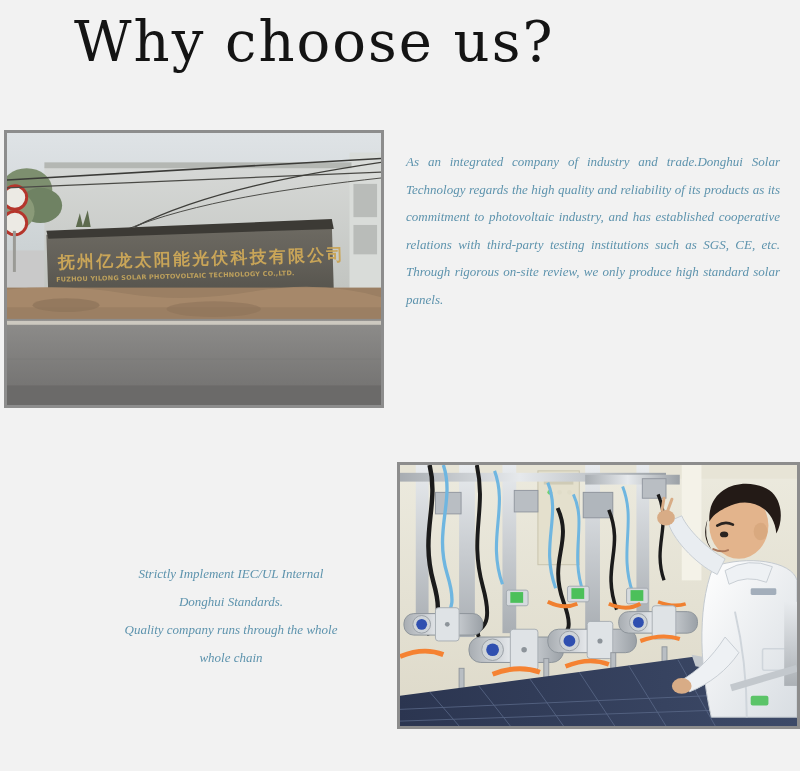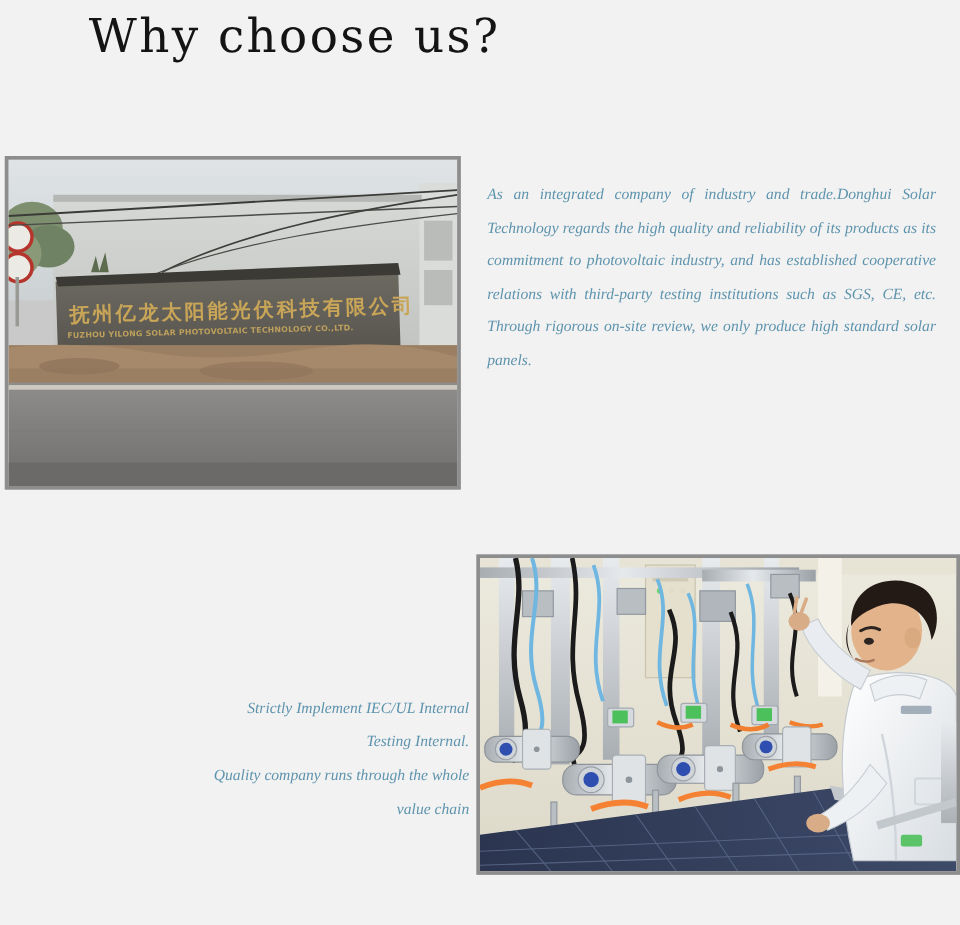--- a/index.html
+++ b/index.html
@@ -21,21 +21,21 @@
     width: 800px;
     height: 771px;
   }
 
   
   .title {
     position: absolute;
     left: 74px;
     top: 8px;
     font-family: "DejaVu Serif", serif;
-    font-size: 39px;
+    font-size: 56px;
     font-weight: 400;
     letter-spacing: 2px;
     color: #141414;
     white-space: nowrap;
     line-height: 1.2;
   }
 
   
   .photo-frame {
     position: absolute;
@@ -75,22 +75,21 @@
     width: 374px;
     text-align: justify;
     text-justify: inter-word;
   }
 
   #quality-statement {
     left: 71px;
     top: 560px;
     width: 320px;
     line-height: 28px;
-    text-align: right;
-    margin-top: 16px;
+    text-align: center;
   }
   #quality-statement .line { display: block; white-space: pre-wrap; }
 </style>
 </head>
 <body>
 
 <div class="page">
 
   <div class="title">Why choose us?</div>
 
@@ -156,23 +155,23 @@
       <rect x="0" y="192" width="380" height="4" fill="#d8d4c9" opacity=".85"></rect>
       <rect x="0" y="230" width="380" height="2" fill="#7c7b79" opacity=".5"></rect>
       <rect x="0" y="258" width="380" height="20" fill="#6b6a69"></rect>
     </svg>
   </div>
 
   <p class="body-text" id="intro-paragraph">As an integrated company of industry and trade.Donghui Solar Technology regards the high quality and reliability of its products as its commitment to photovoltaic industry, and has established cooperative relations with third-party testing institutions such as SGS, CE, etc. Through rigorous on-site review, we only produce high standard solar panels.</p>
 
   <div class="body-text" id="quality-statement">
     <span class="line">Strictly Implement IEC/UL Internal</span>
-    <span class="line">Testing Internal.</span>
+    <span class="line">Donghui Standards.</span>
     <span class="line">Quality company runs through the whole</span>
-    <span class="line">value chain</span>
+    <span class="line">whole chain</span>
   </div>
 
   <div class="photo-frame" id="photo-lab">
     <svg viewBox="0 0 403 267" preserveAspectRatio="none">
       <defs>
         <linearGradient id="bgWall" x1="0" y1="0" x2="0" y2="1">
           <stop offset="0%" stop-color="#eceade"></stop>
           <stop offset="100%" stop-color="#ddd9c9"></stop>
         </linearGradient>
         <linearGradient id="alu" x1="0" y1="0" x2="1" y2="0">

